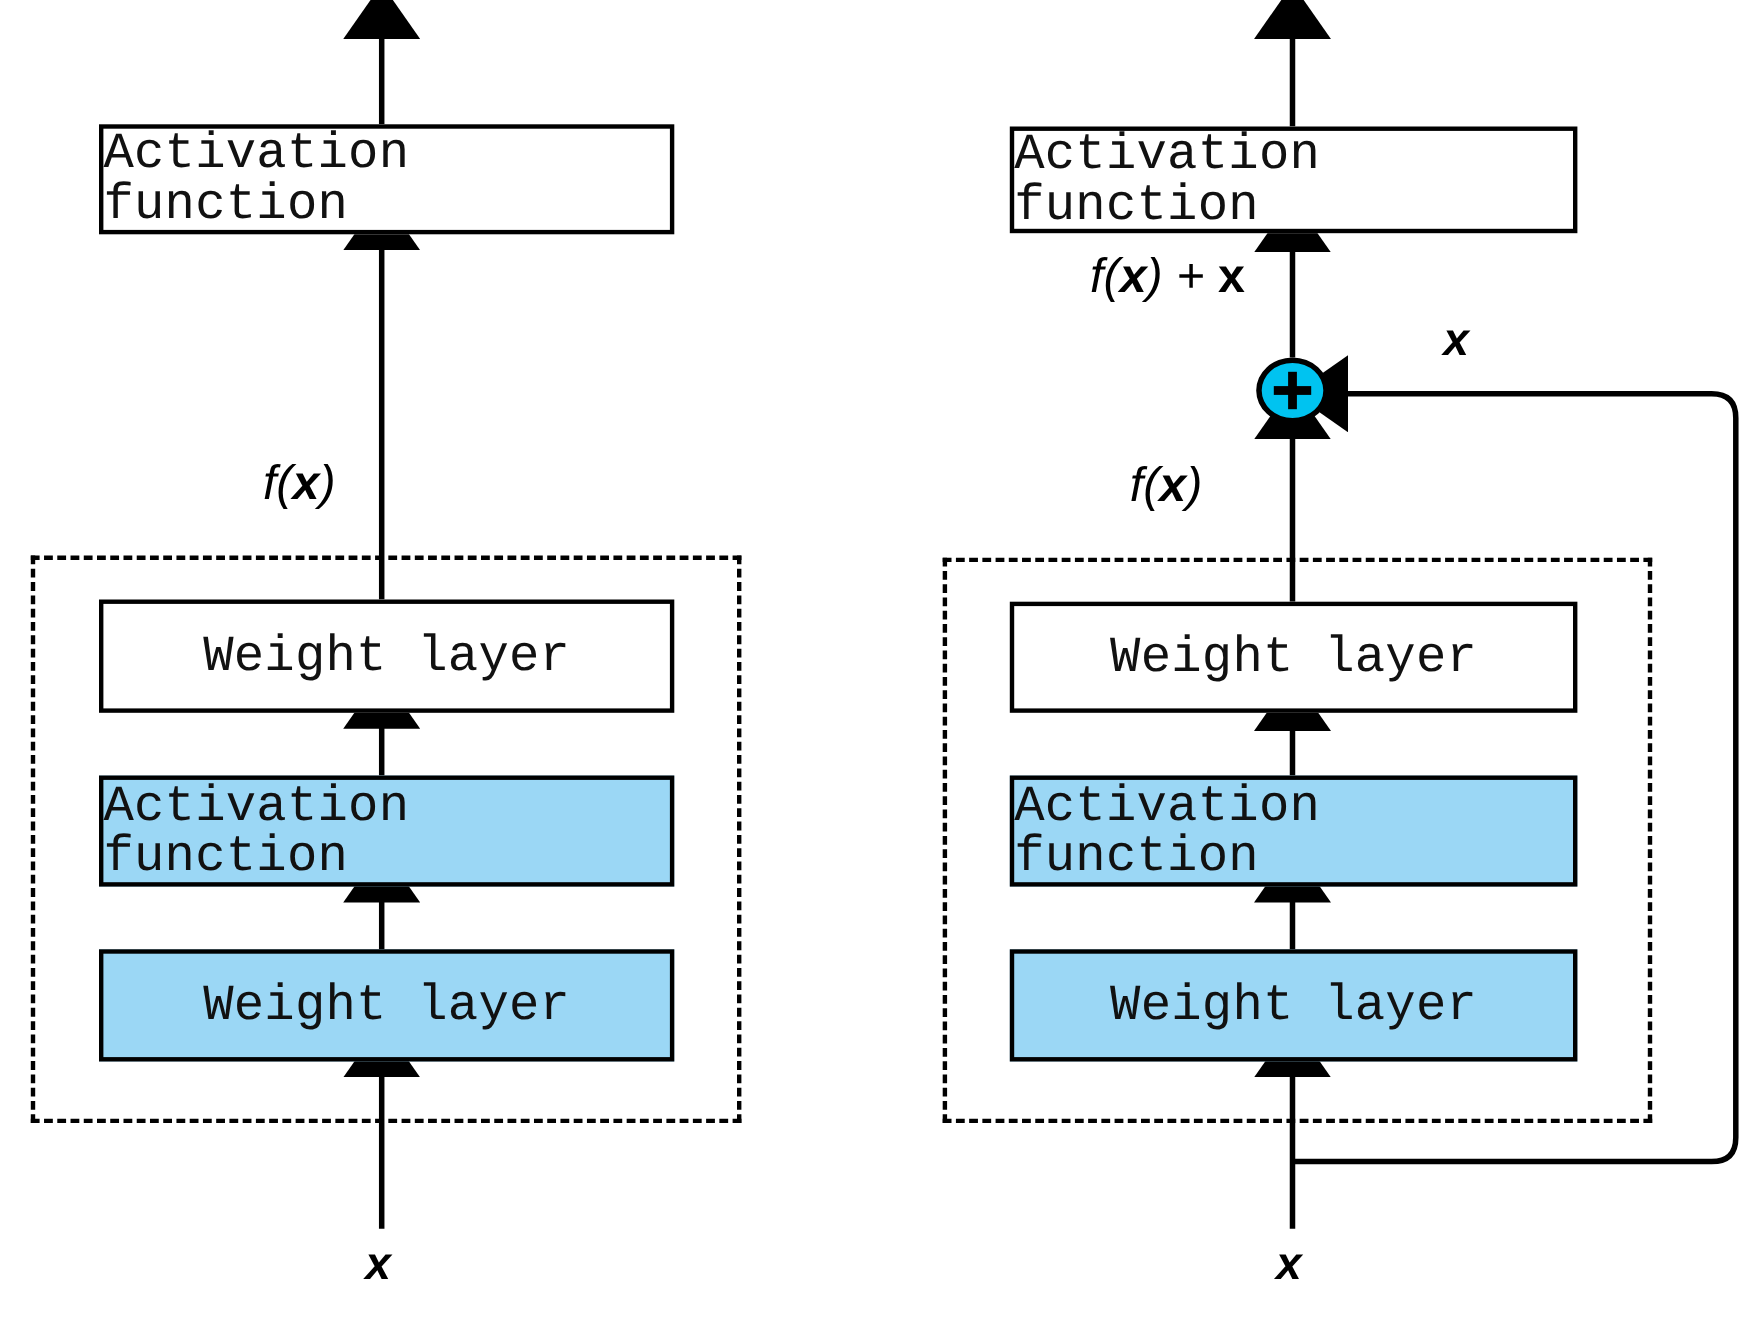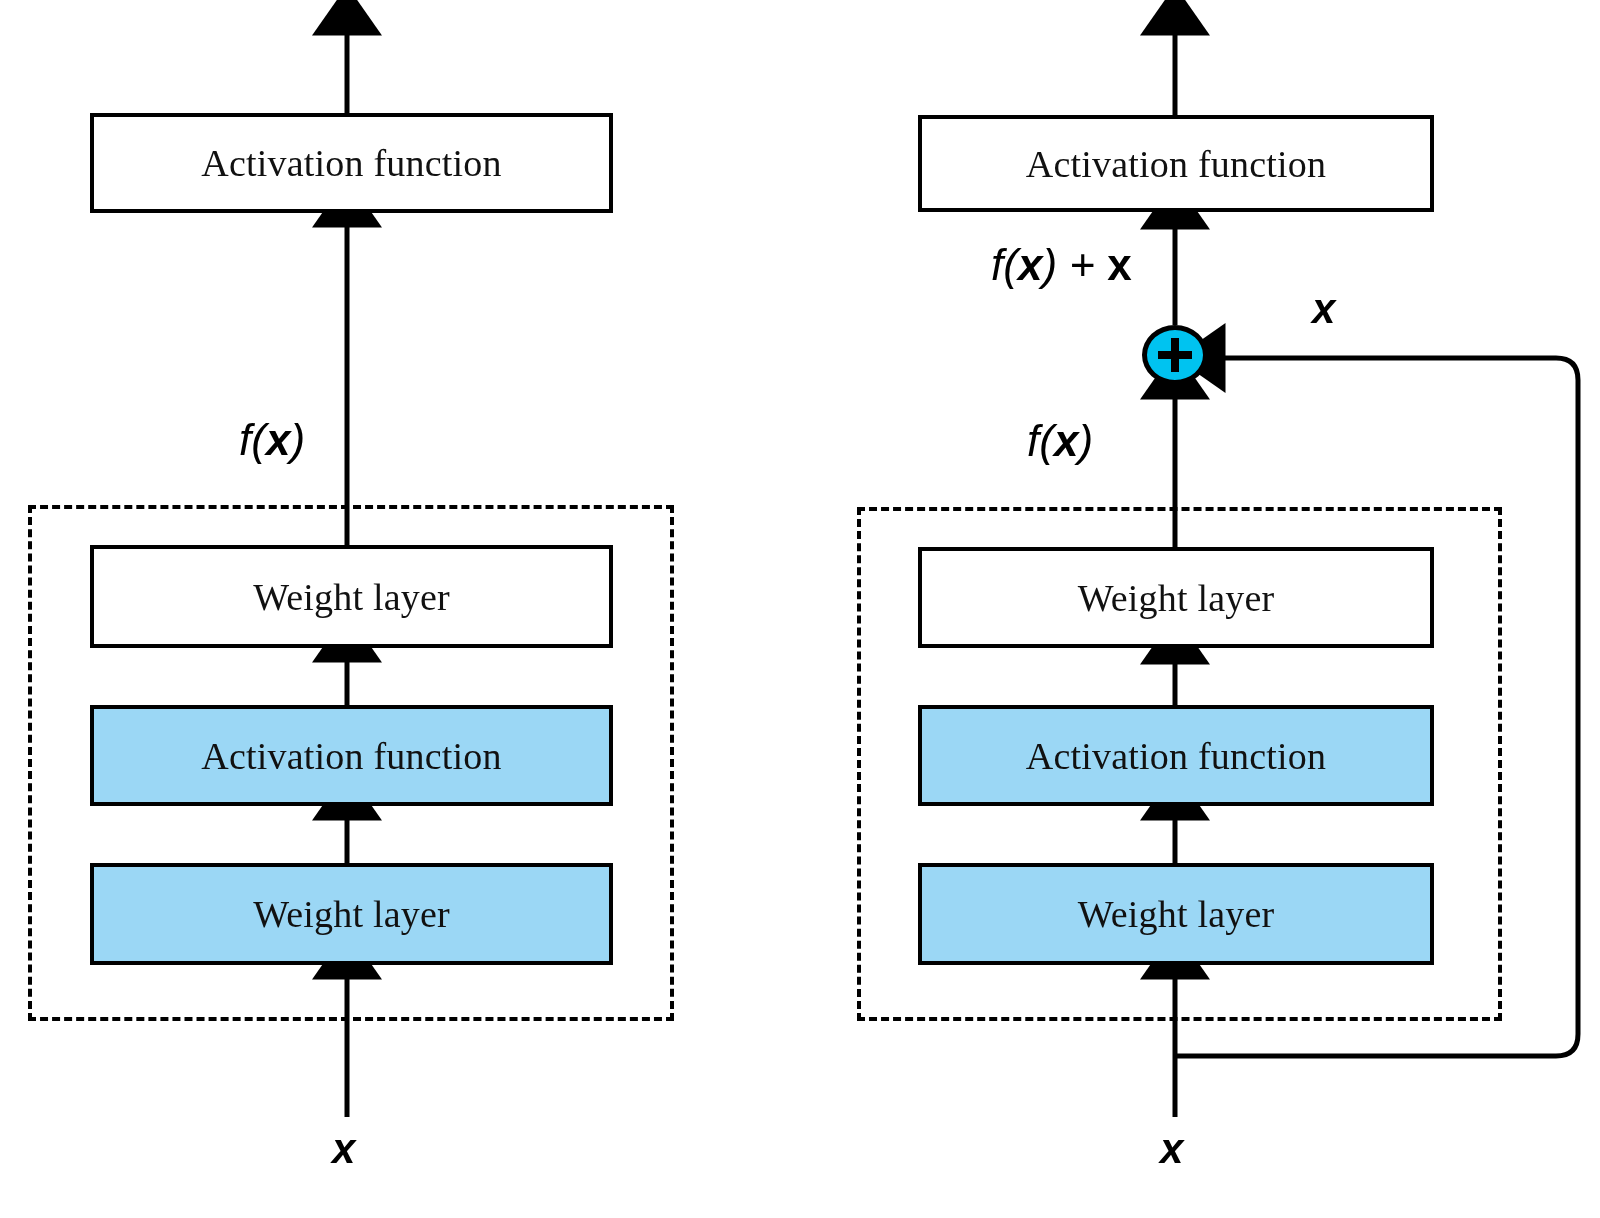--- a/index.html
+++ b/index.html
@@ -28,22 +28,22 @@
     height: 1218px;
   }
   .box {
     position: absolute;
     box-sizing: border-box;
     border: 4px solid #000000;
     background: #ffffff;
     display: flex;
     align-items: center;
     justify-content: center;
-    font-family: Liberation Serif, serif;
-    font-size: 38px;
+    font-family: Liberation Mono, monospace;
+    font-size: 46px;
     color: #111111;
     letter-spacing: 0.2px;
     line-height: 1;
   }
   .box.blue {
     background: #9BD7F5;
   }
   .dashed-box {
     position: absolute;
     box-sizing: border-box;
@@ -158,21 +158,21 @@
   <div class="box blue" style="left:90px; top:863px; width:523px; height:102px;">
     <span>Weight layer</span>
   </div>
 
   <div class="lbl lbl-x" style="left:332px; top:1128px;">x</div>
 
   <div class="box" style="left:918px; top:115px; width:516px; height:97px;">
     <span>Activation function</span>
   </div>
 
-  <div class="lbl lbl-fx" style="left:991px; top:243px;">
+  <div class="lbl lbl-fx" style="left:991px; top:229px;">
     <span>f(</span><b>x</b><span>) + </span><b style="font-style:normal;">x</b>
   </div>
 
   <div class="plus-node" style="left:1142px; top:325px;">
     <span class="glyph"></span>
   </div>
 
   <div class="lbl lbl-x" style="left:1312px; top:288px;">x</div>
 
   <div class="lbl lbl-fx" style="left:1027px; top:419px;">

